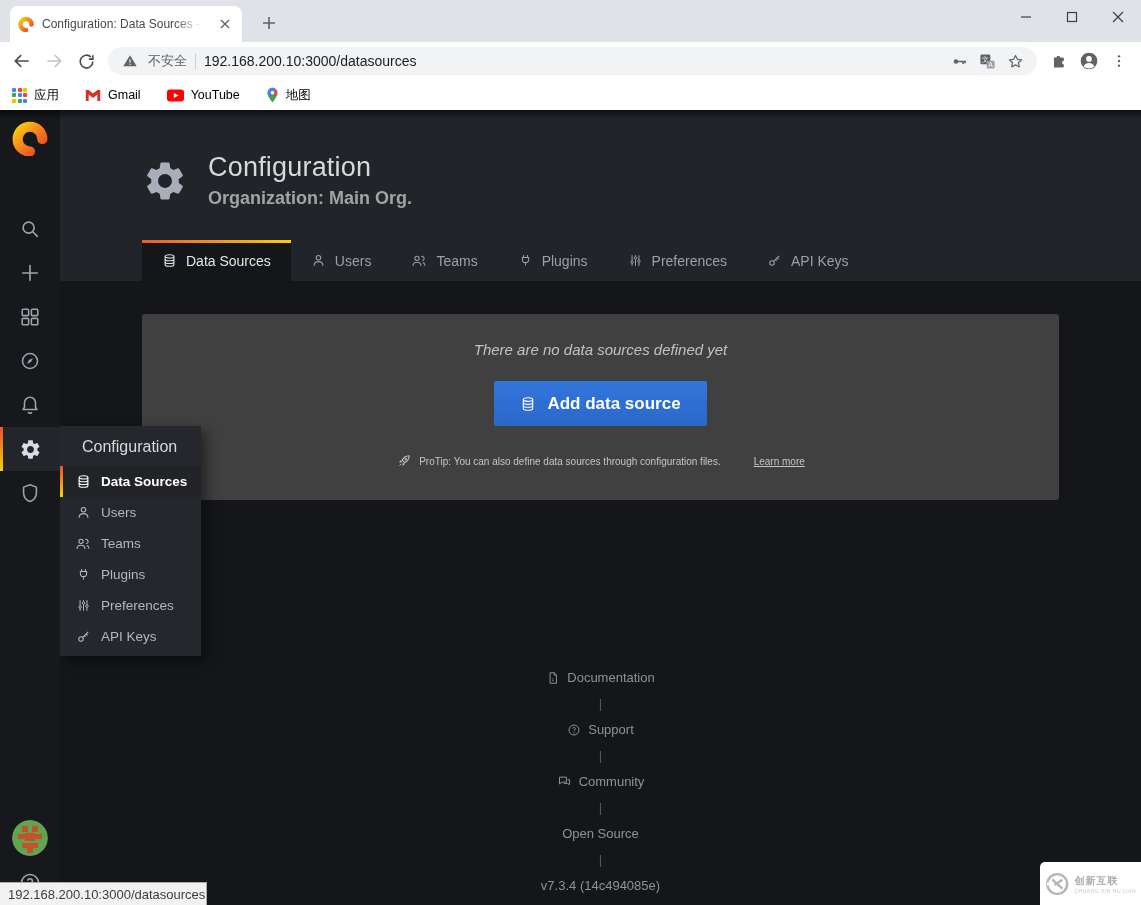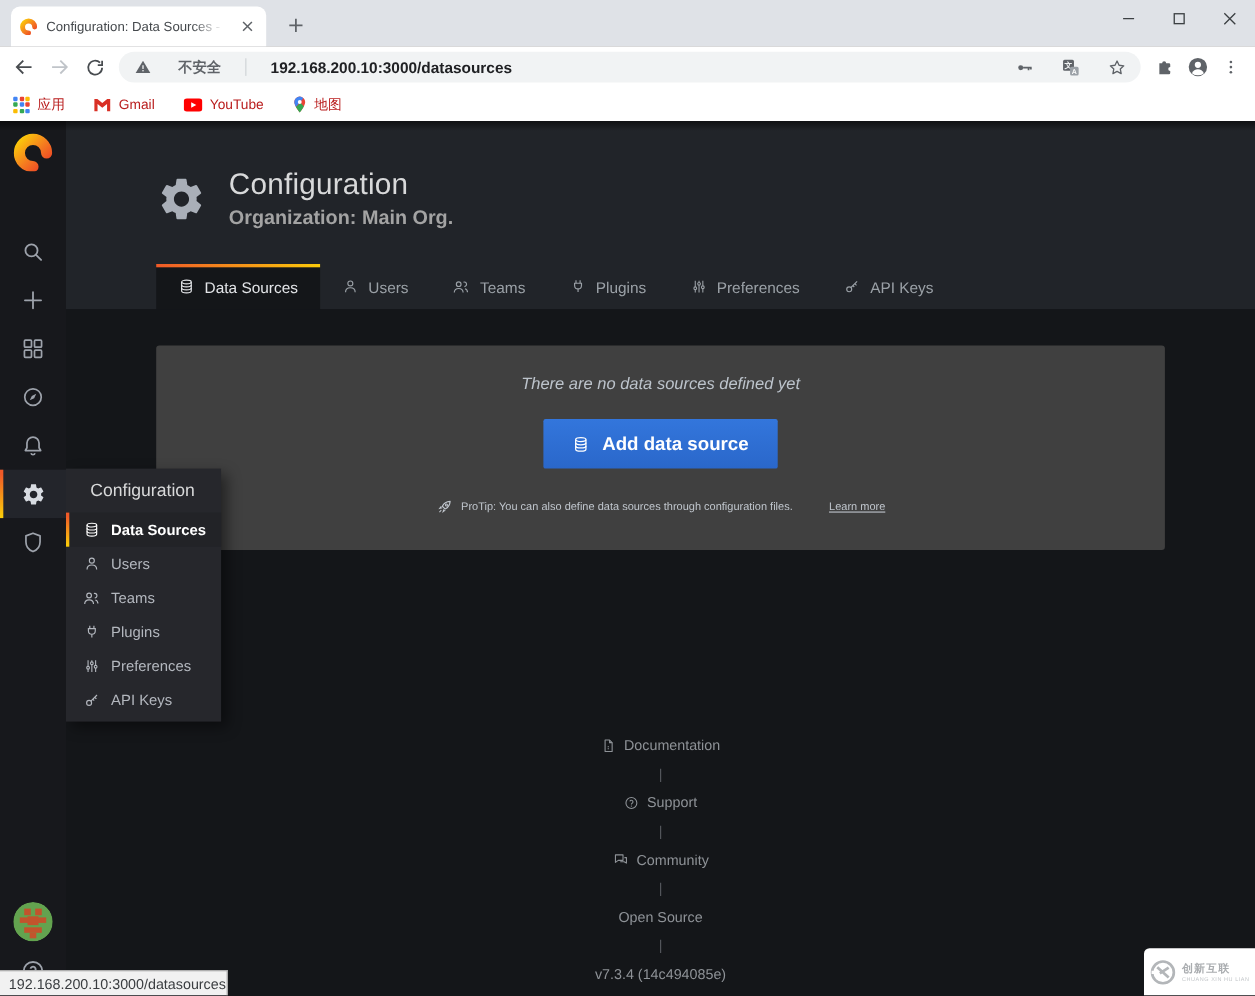--- a/index.html
+++ b/index.html
@@ -18,30 +18,30 @@
   .newtab-btn { position:absolute; left:256px; top:10px; width:26px; height:26px; display:flex;
     align-items:center; justify-content:center; color:#5f6368; }
   .win-controls { position:absolute; right:0; top:0; height:34px; display:flex; }
   .win-btn { width:46px; height:34px; display:flex; align-items:center; justify-content:center; color:#3c4043; }
 
   .toolbar { position:absolute; top:42px; left:0; right:0; height:38px; background:#fff;
     display:flex; align-items:center; padding:0 8px; gap:4px; }
   .nav-btn { width:28px; height:28px; display:flex; align-items:center; justify-content:center; color:#484c50; }
   .nav-btn.disabled { color:#c0c4c9; }
   .omnibox { flex:1; height:28px; background:#f1f3f4; border-radius:14px; display:flex; align-items:center;
-    padding:0 12px; gap:22px; margin:0 4px;font-weight:bold; }
+    padding:0 12px; gap:8px; margin:0 4px; }
   .sec-label { font-size:13px; color:#5f6368; white-space:nowrap; }
   .omni-div { width:1px; height:16px; background:#cdd1d5; }
   .omni-url { font-size:14px; color:#202124; white-space:nowrap; flex:1; }
   .omni-icon { width:20px; height:20px; display:flex; align-items:center; justify-content:center; color:#5f6368; }
   .toolbar-right { display:flex; align-items:center; gap:10px; padding:0 4px; }
 
   .bookmarks { position:absolute; top:80px; left:0; right:0; height:30px; background:#fff;
     display:flex; align-items:center; padding-left:12px; gap:26px; }
-  .bm-item { display:flex; align-items:center; gap:7px; font-size:12.5px; color:#b91c1c; }
+  .bm-item { display:flex; align-items:center; gap:7px; font-size:12.5px; color:#000000; }
   .apps-grid { display:grid; grid-template-columns:repeat(3,4px); grid-gap:1.5px; }
   .apps-grid span { width:4px; height:4px; border-radius:1px; }
 
   
   .app { position:absolute; top:110px; left:0; right:0; bottom:0; background:#141619; }
   .app::before { content:''; position:absolute; top:0; left:0; right:0; height:9px; z-index:40;
     background:linear-gradient(rgba(0,0,0,.55),transparent); pointer-events:none; }
 
   .sidenav { position:absolute; left:0; top:0; bottom:0; width:60px; background:#17181c; z-index:20; }
   .side-logo { position:absolute; top:10px; left:12px; width:36px; height:36px; }

